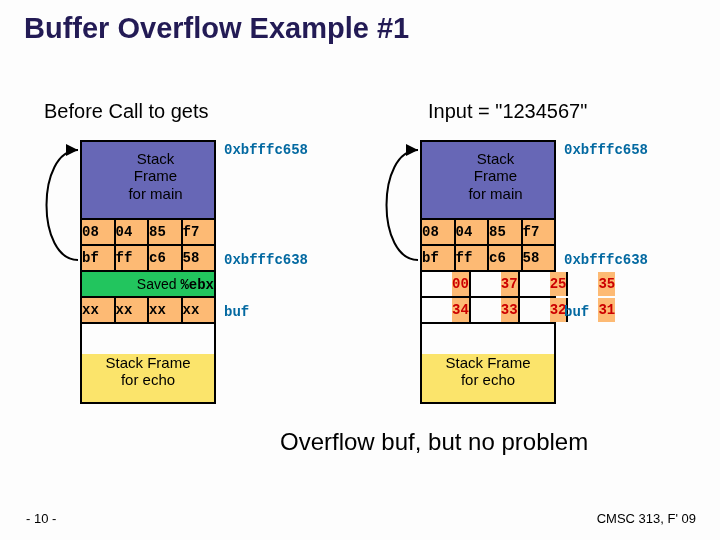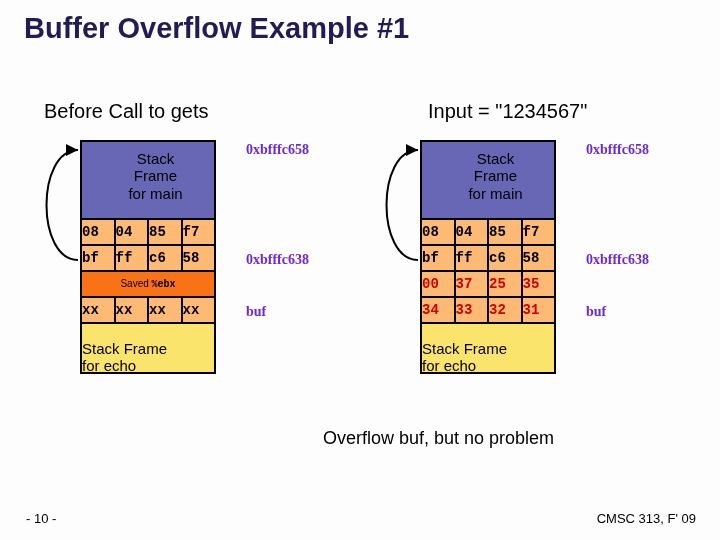--- a/index.html
+++ b/index.html
@@ -58,60 +58,60 @@
     flex: 1;
     background: #fdba74;
     border-right: 2px solid #000;
     font-family: "Courier New", monospace;
     font-weight: 700;
     font-size: 14px;
     text-align: left;
     line-height: 24px;
   }
   .cell:last-child { border-right: none; }
-  .cell.red { color: #cc0000; }
+  .cell.red { color: #cc0000; margin-left: 30px; }
   .savedrow {
     height: 26px;
-    background: #f97316;
+    background: #22c55e;
     border-bottom: 2px solid #000;
-    text-align: center;
-    font-size: 10px;
+    text-align: right;
+    font-size: 14px;
     line-height: 24px;
   }
   .mono { font-family: "Courier New", monospace; font-weight: 700; }
   .frame-echo {
     height: 48px;
     background: #fbe46b;
+    text-align: center;
     font-size: 15px;
-    padding-top: 16px;
+    padding-top: 0;
     line-height: 1.15;
+    margin-top: 30px;
   }
 
   .addrlabel {
     position: absolute;
-    font-family: Liberation Serif, serif;
+    font-family: Liberation Mono, monospace;
     font-weight: 700;
     font-size: 14px;
-    color: #6d28d9;
-    margin-left: 22px;
+    color: #0369a1;
   }
 
   .arrow-svg {
     position: absolute;
     overflow: visible;
     pointer-events: none;
   }
 
   .conclusion {
     position: absolute;
     top: 428px;
     left: 280px;
-    font-size: 18px;
-    color: #000;
-    margin-left: 43px;
+    font-size: 24px;
+    color: #000;
   }
   .pagenum {
     position: absolute;
     bottom: 14px;
     left: 26px;
     font-family: Arial, sans-serif;
     font-size: 13px;
   }
   .course {
     position: absolute;

